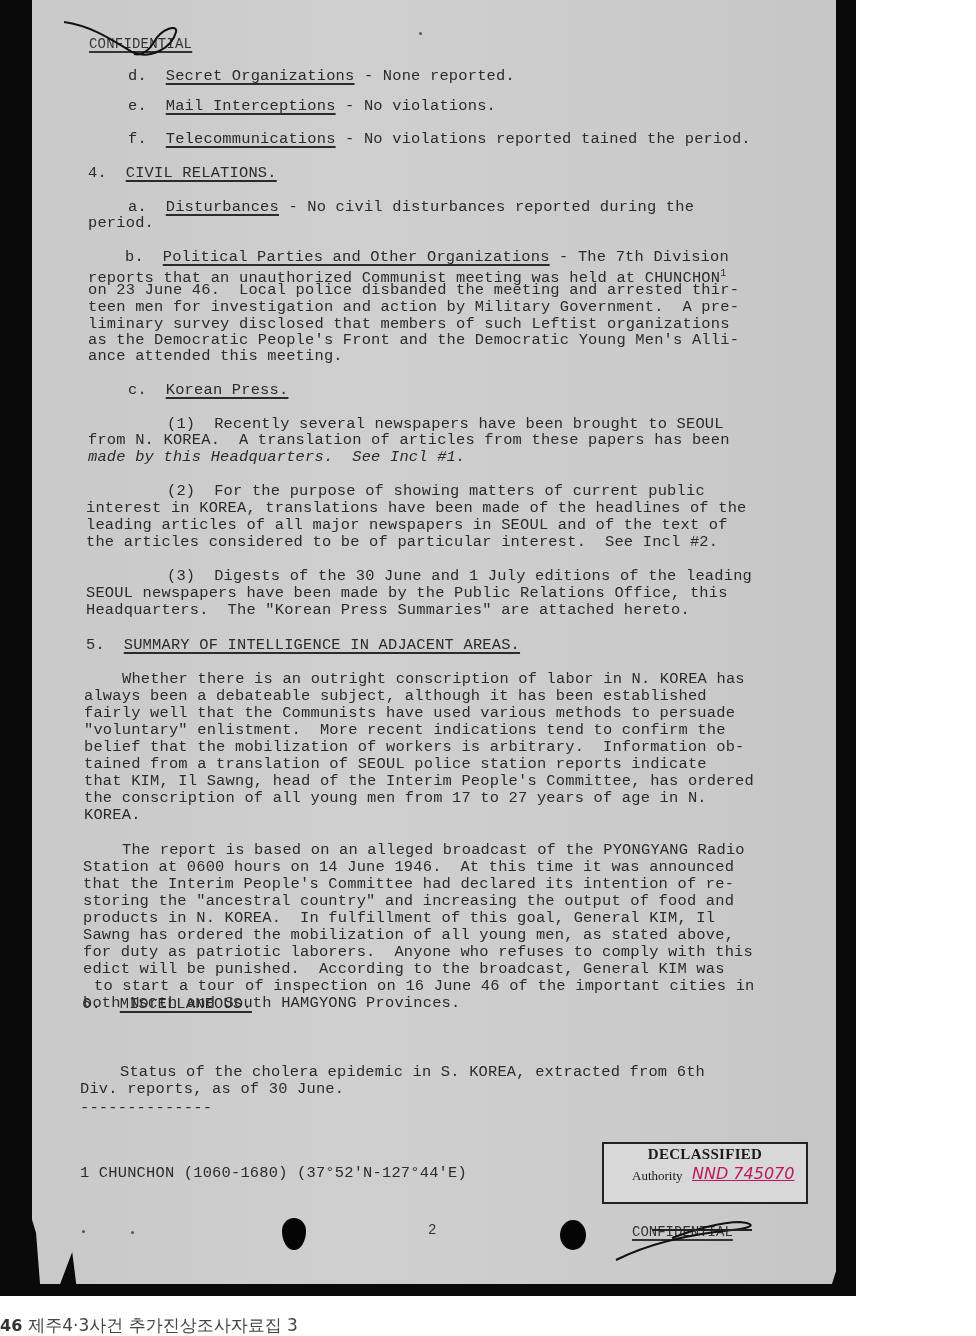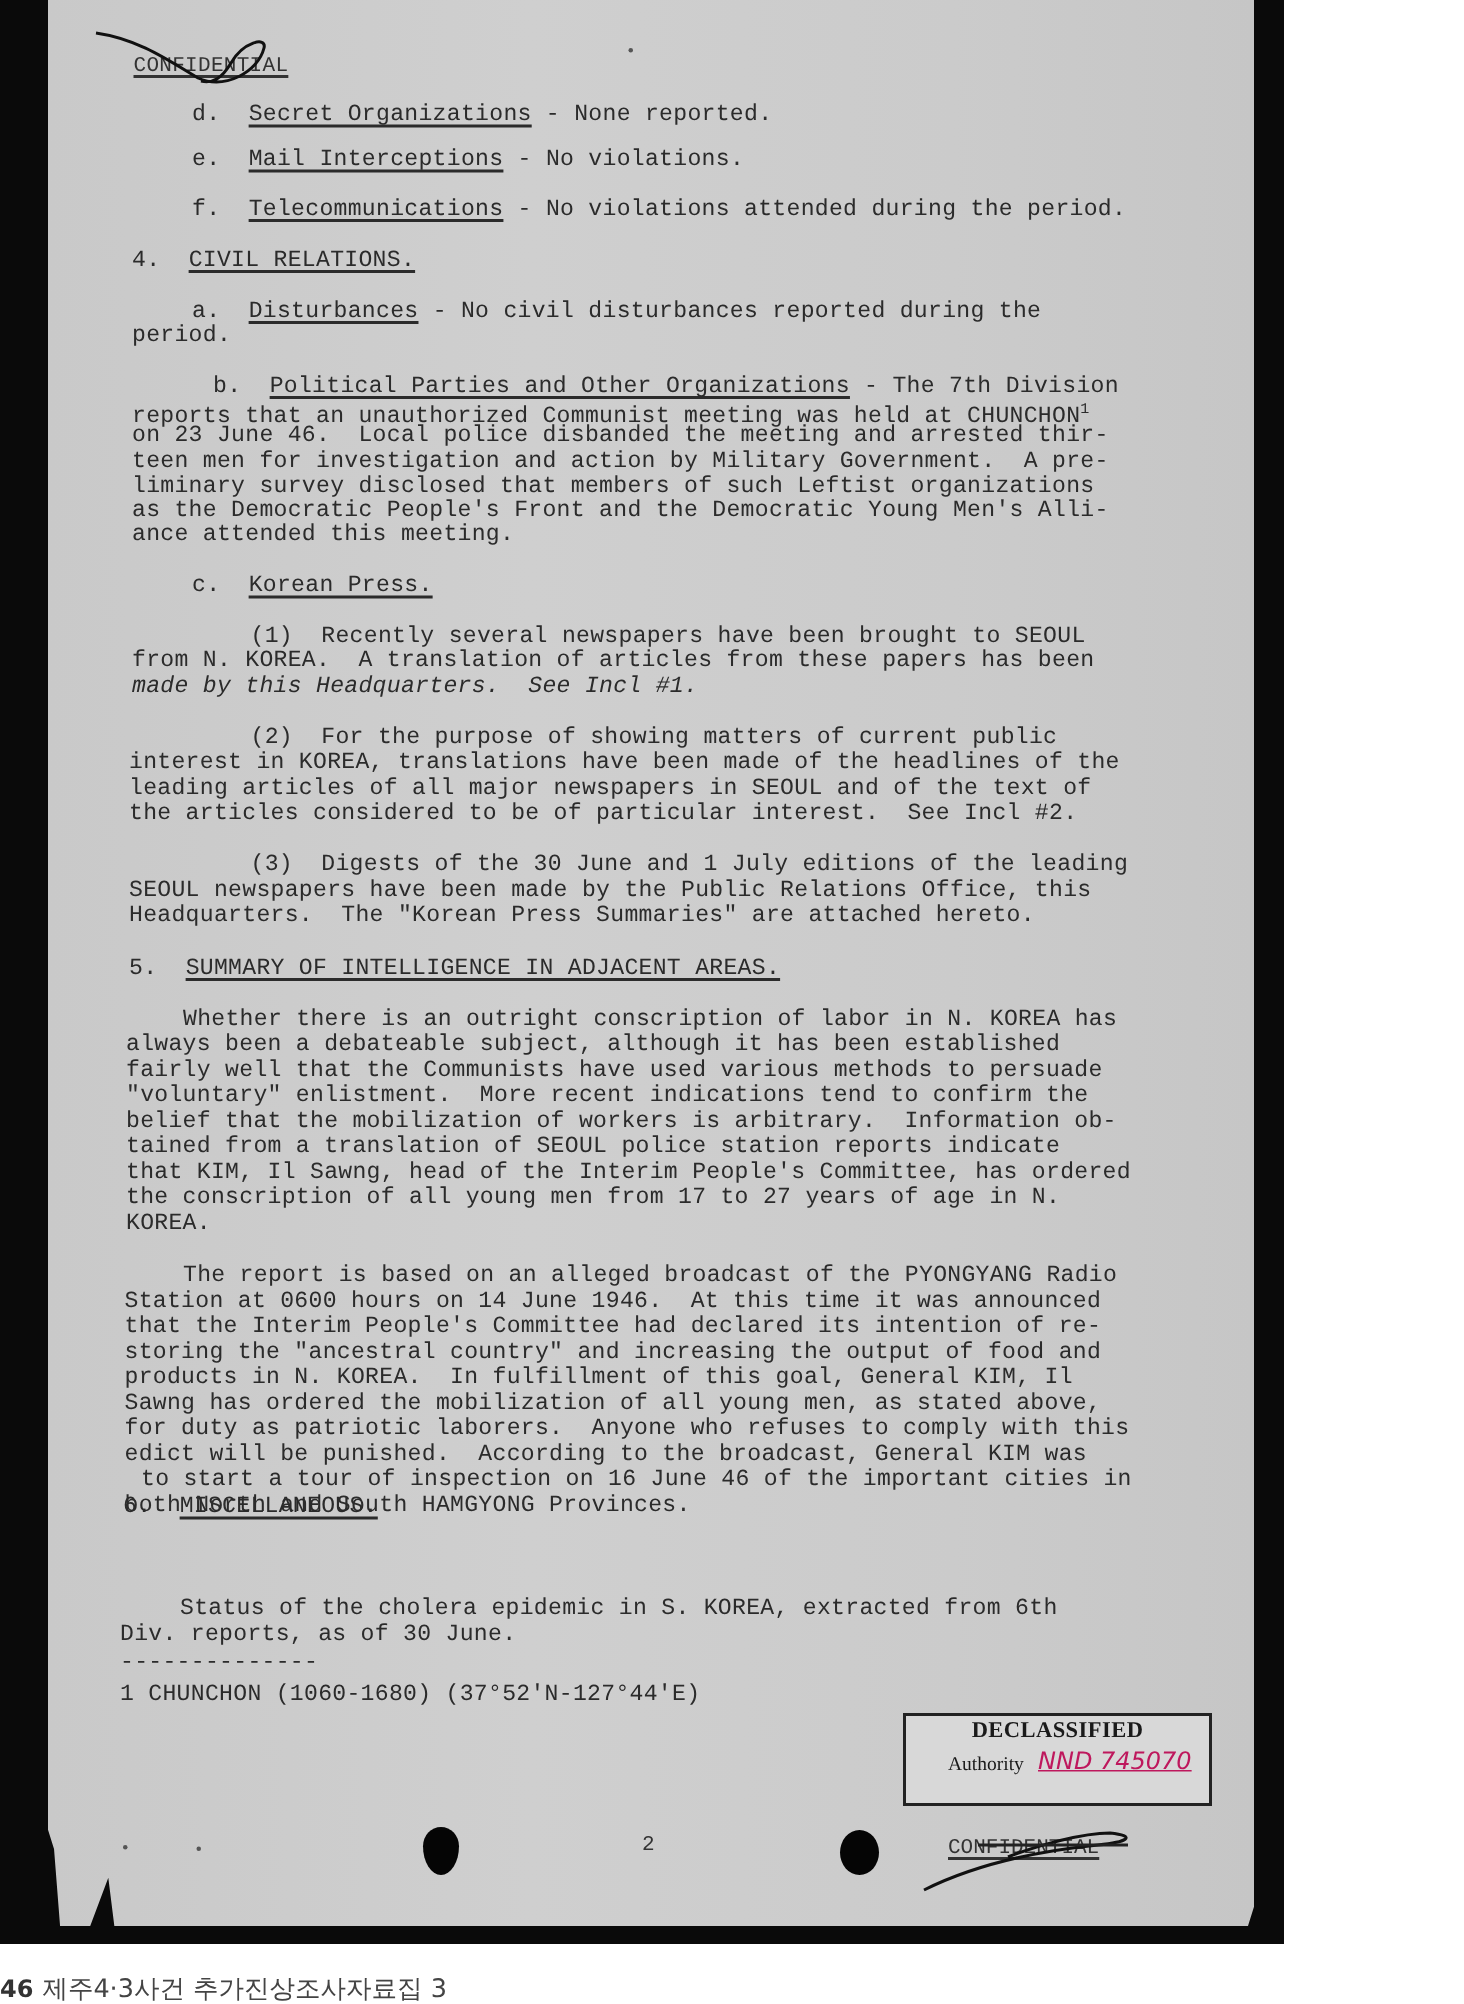--- a/index.html
+++ b/index.html
@@ -35,28 +35,28 @@
 
 <div class="doc">
 
   <div class="conf" style="left:89px;top:36px;">CONFIDENTIAL</div>
   <svg class="strike-svg" style="left:62px;top:18px;" width="130" height="40">
     <path d="M2 4 C30 8, 50 22, 70 34 C88 42, 110 30, 114 14 C116 6, 100 10, 92 24 C86 34, 80 38, 72 36" fill="none" stroke="#111" stroke-width="2"></path>
   </svg>
 
   <div class="ln" style="left:128px;top:68px;"><span>d.</span>  <span class="u">Secret Organizations</span><span> - None reported.</span></div>
   <div class="ln" style="left:128px;top:98px;"><span>e.</span>  <span class="u">Mail Interceptions</span><span> - No violations.</span></div>
-  <div class="ln" style="left:128px;top:131px;"><span>f.</span>  <span class="u">Telecommunications</span><span> - No violations attended during the period.</span></div>
+  <div class="ln" style="left:128px;top:131px;"><span>f.</span>  <span class="u">Telecommunications</span><span> - No violations reported tained the period.</span></div>
 
   <div class="ln" style="left:88px;top:165px;"><span>4.</span>  <span class="u">CIVIL RELATIONS.</span></div>
 
   <div class="ln" style="left:128px;top:199px;"><span>a.</span>  <span class="u">Disturbances</span><span> - No civil disturbances reported during the</span></div>
   <div class="ln" style="left:88px;top:215px;">period.</div>
 
-  <div class="ln" style="left:142px;top:249px;text-align:right;"><span>b.</span>  <span class="u">Political Parties and Other Organizations</span><span> - The 7th Division</span></div>
+  <div class="ln" style="left:125px;top:249px;text-align:right;"><span>b.</span>  <span class="u">Political Parties and Other Organizations</span><span> - The 7th Division</span></div>
   <div class="ln" style="left:88px;top:265px;"><span>reports that an unauthorized Communist meeting was held at CHUNCHON</span><sup style="font-size:10px;">1</sup></div>
   <div class="ln" style="left:88px;top:282px;">on 23 June 46.  Local police disbanded the meeting and arrested thir-</div>
   <div class="ln" style="left:88px;top:299px;">teen men for investigation and action by Military Government.  A pre-</div>
   <div class="ln" style="left:88px;top:316px;">liminary survey disclosed that members of such Leftist organizations</div>
   <div class="ln" style="left:88px;top:332px;">as the Democratic People's Front and the Democratic Young Men's Alli-</div>
   <div class="ln" style="left:88px;top:348px;">ance attended this meeting.</div>
 
   <div class="ln" style="left:128px;top:382px;"><span>c.</span>  <span class="u">Korean Press.</span></div>
 
   <div class="ln" style="left:167px;top:416px;">(1)  Recently several newspapers have been brought to SEOUL</div>
@@ -93,21 +93,21 @@
   <div class="ln" style="left:83px;top:944px;">for duty as patriotic laborers.  Anyone who refuses to comply with this</div>
   <div class="ln" style="left:83px;top:961px;">edict will be punished.  According to the broadcast, General KIM was</div>
   <div class="ln" style="left:94px;top:978px;">to start a tour of inspection on 16 June 46 of the important cities in</div>
   <div class="ln" style="left:83px;top:995px;">both North and South HAMGYONG Provinces.</div>
 
   <div class="ln" style="left:82px;top:996px;"><span>6.</span>  <span class="u">MISCELLANEOUS.</span></div>
   <div class="ln" style="left:120px;top:1064px;">Status of the cholera epidemic in S. KOREA, extracted from 6th</div>
   <div class="ln" style="left:80px;top:1081px;">Div. reports, as of 30 June.</div>
 
   <div class="ln" style="left:80px;top:1100px;">--------------</div>
-  <div class="ln" style="left:80px;top:1121px;">1 CHUNCHON (1060-1680) (37°52'N-127°44'E)</div>
+  <div class="ln" style="left:80px;top:1165px;">1 CHUNCHON (1060-1680) (37°52'N-127°44'E)</div>
 </div>
 
 <div class="declass">
   <div class="t">DECLASSIFIED</div>
   <div class="a">Authority</div>
   <div class="sig">NND 745070</div>
 </div>
 
 <div class="hole" style="left:282px;top:1218px;width:24px;height:32px;border-radius:50% 50% 50% 50% / 40% 40% 60% 60%;"></div>
 <div class="hole" style="left:560px;top:1220px;width:26px;height:30px;"></div>

